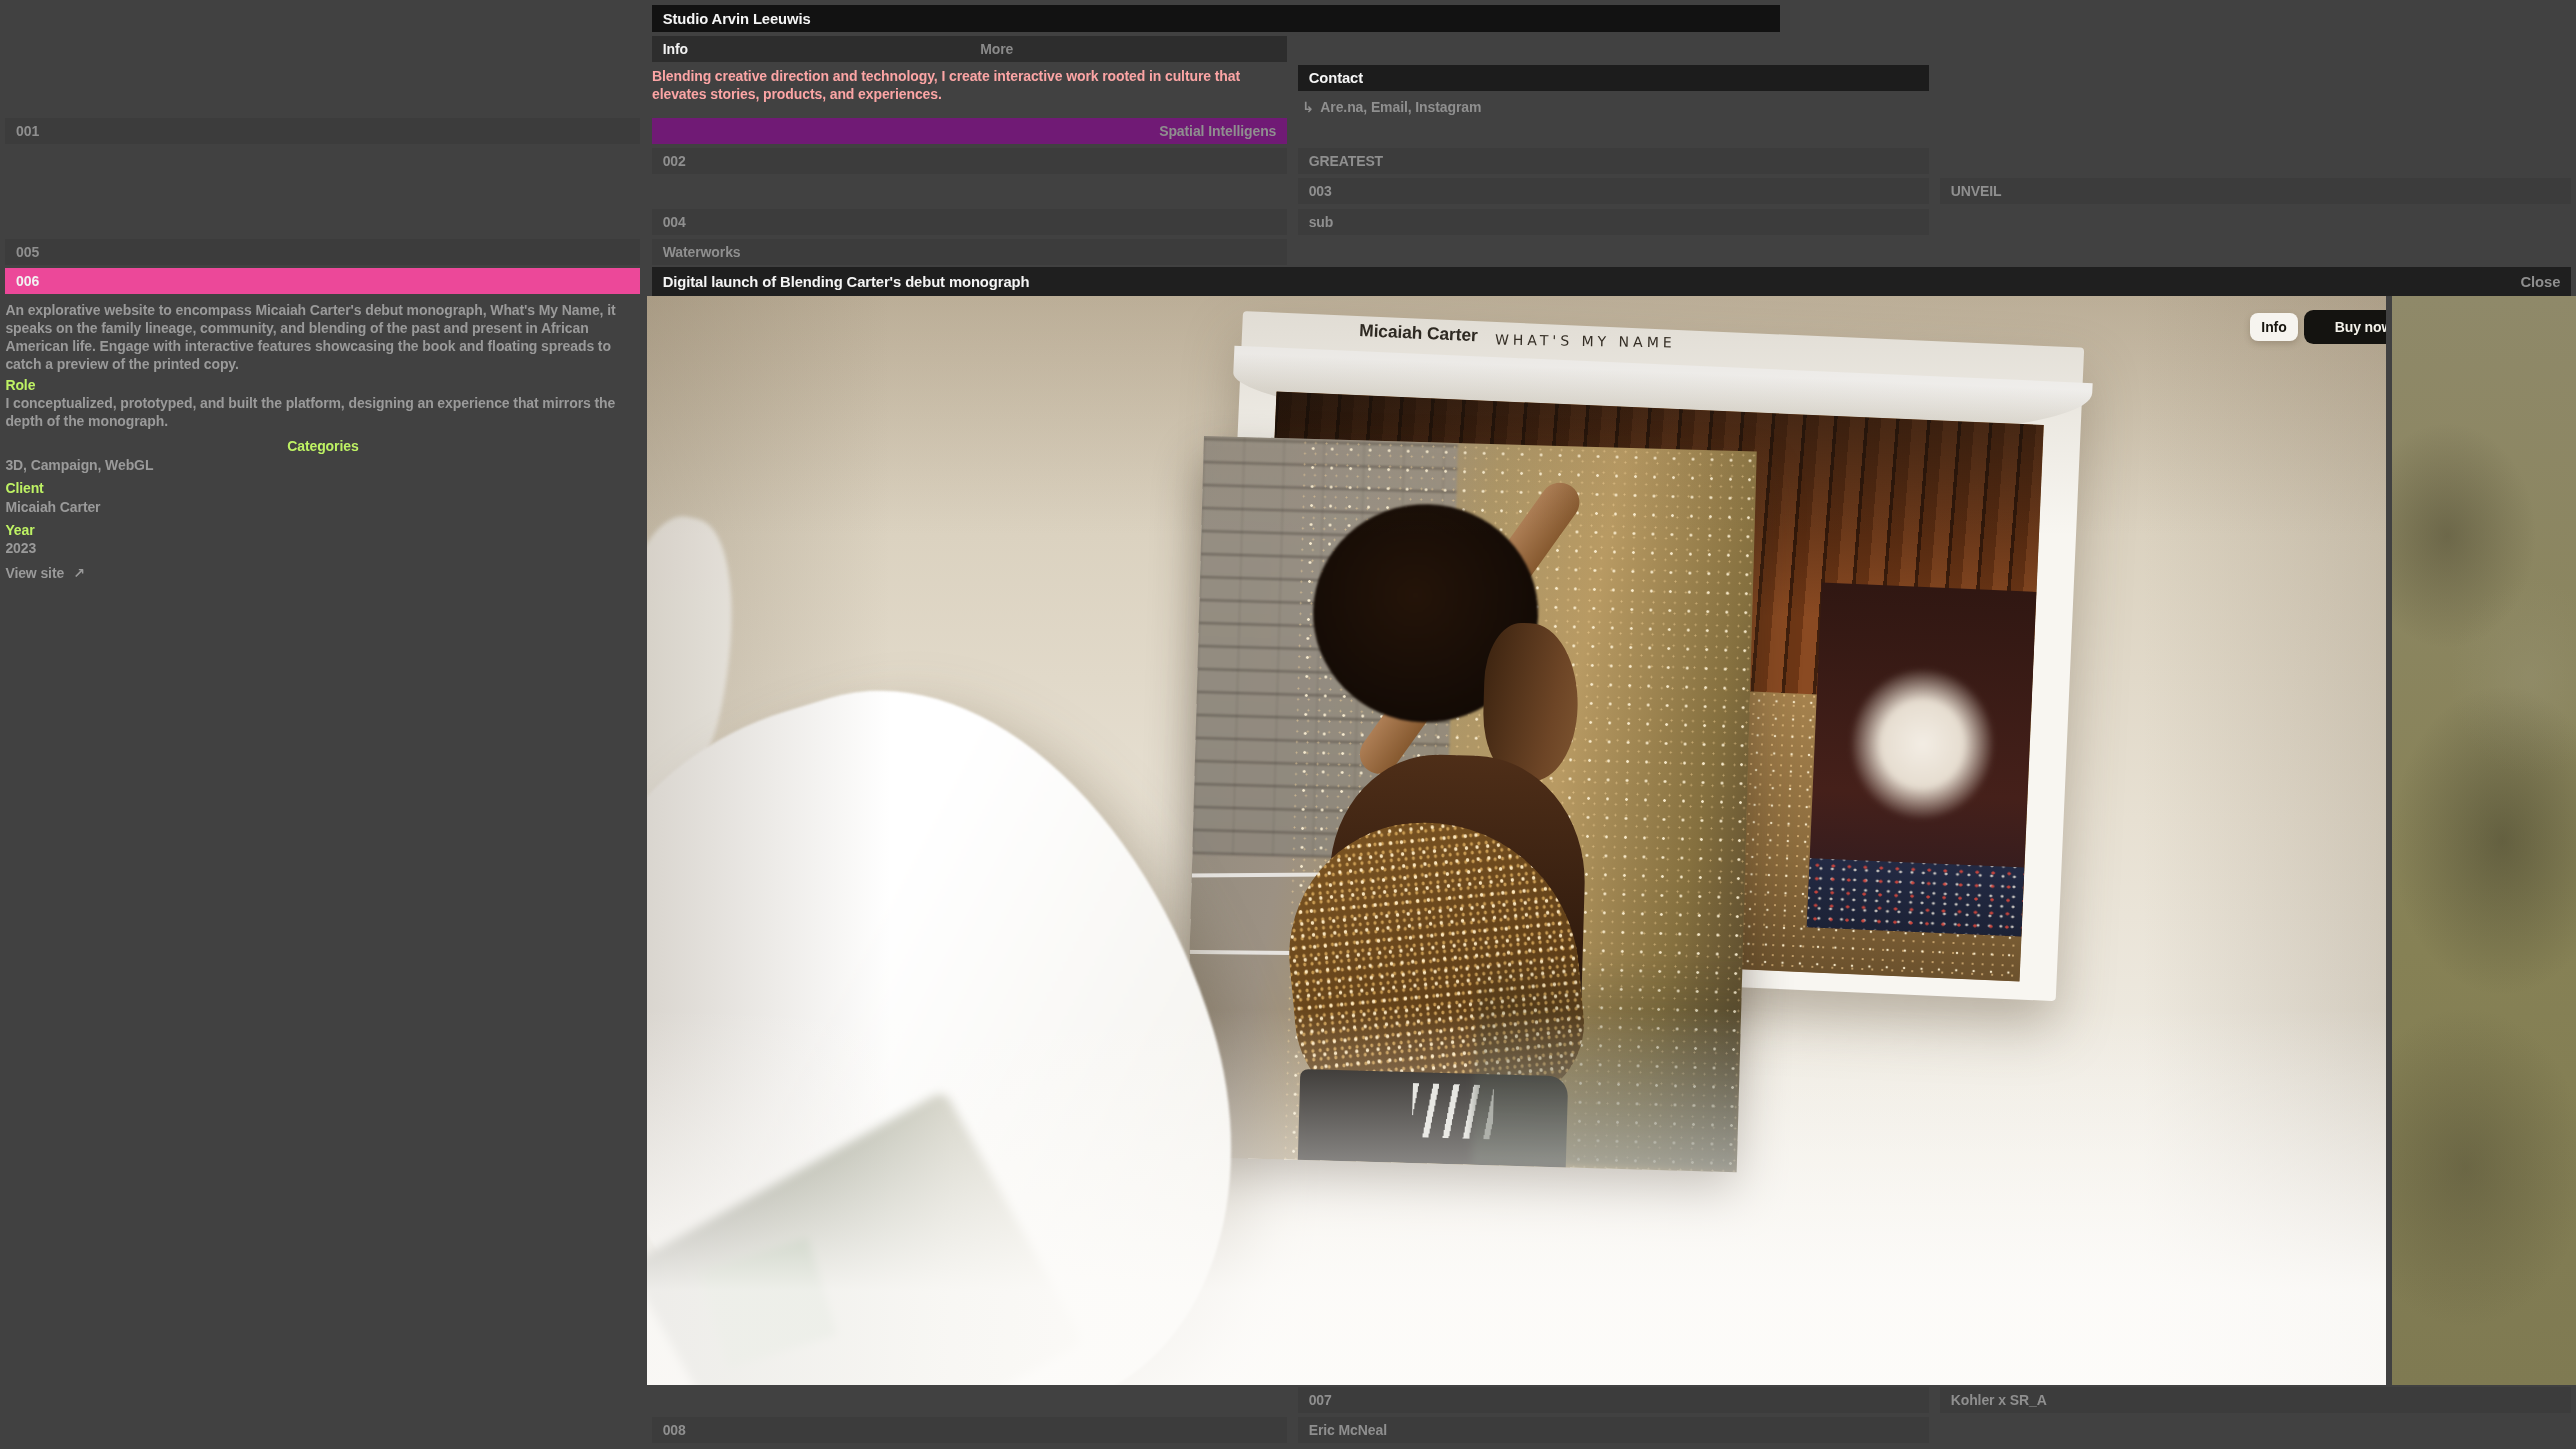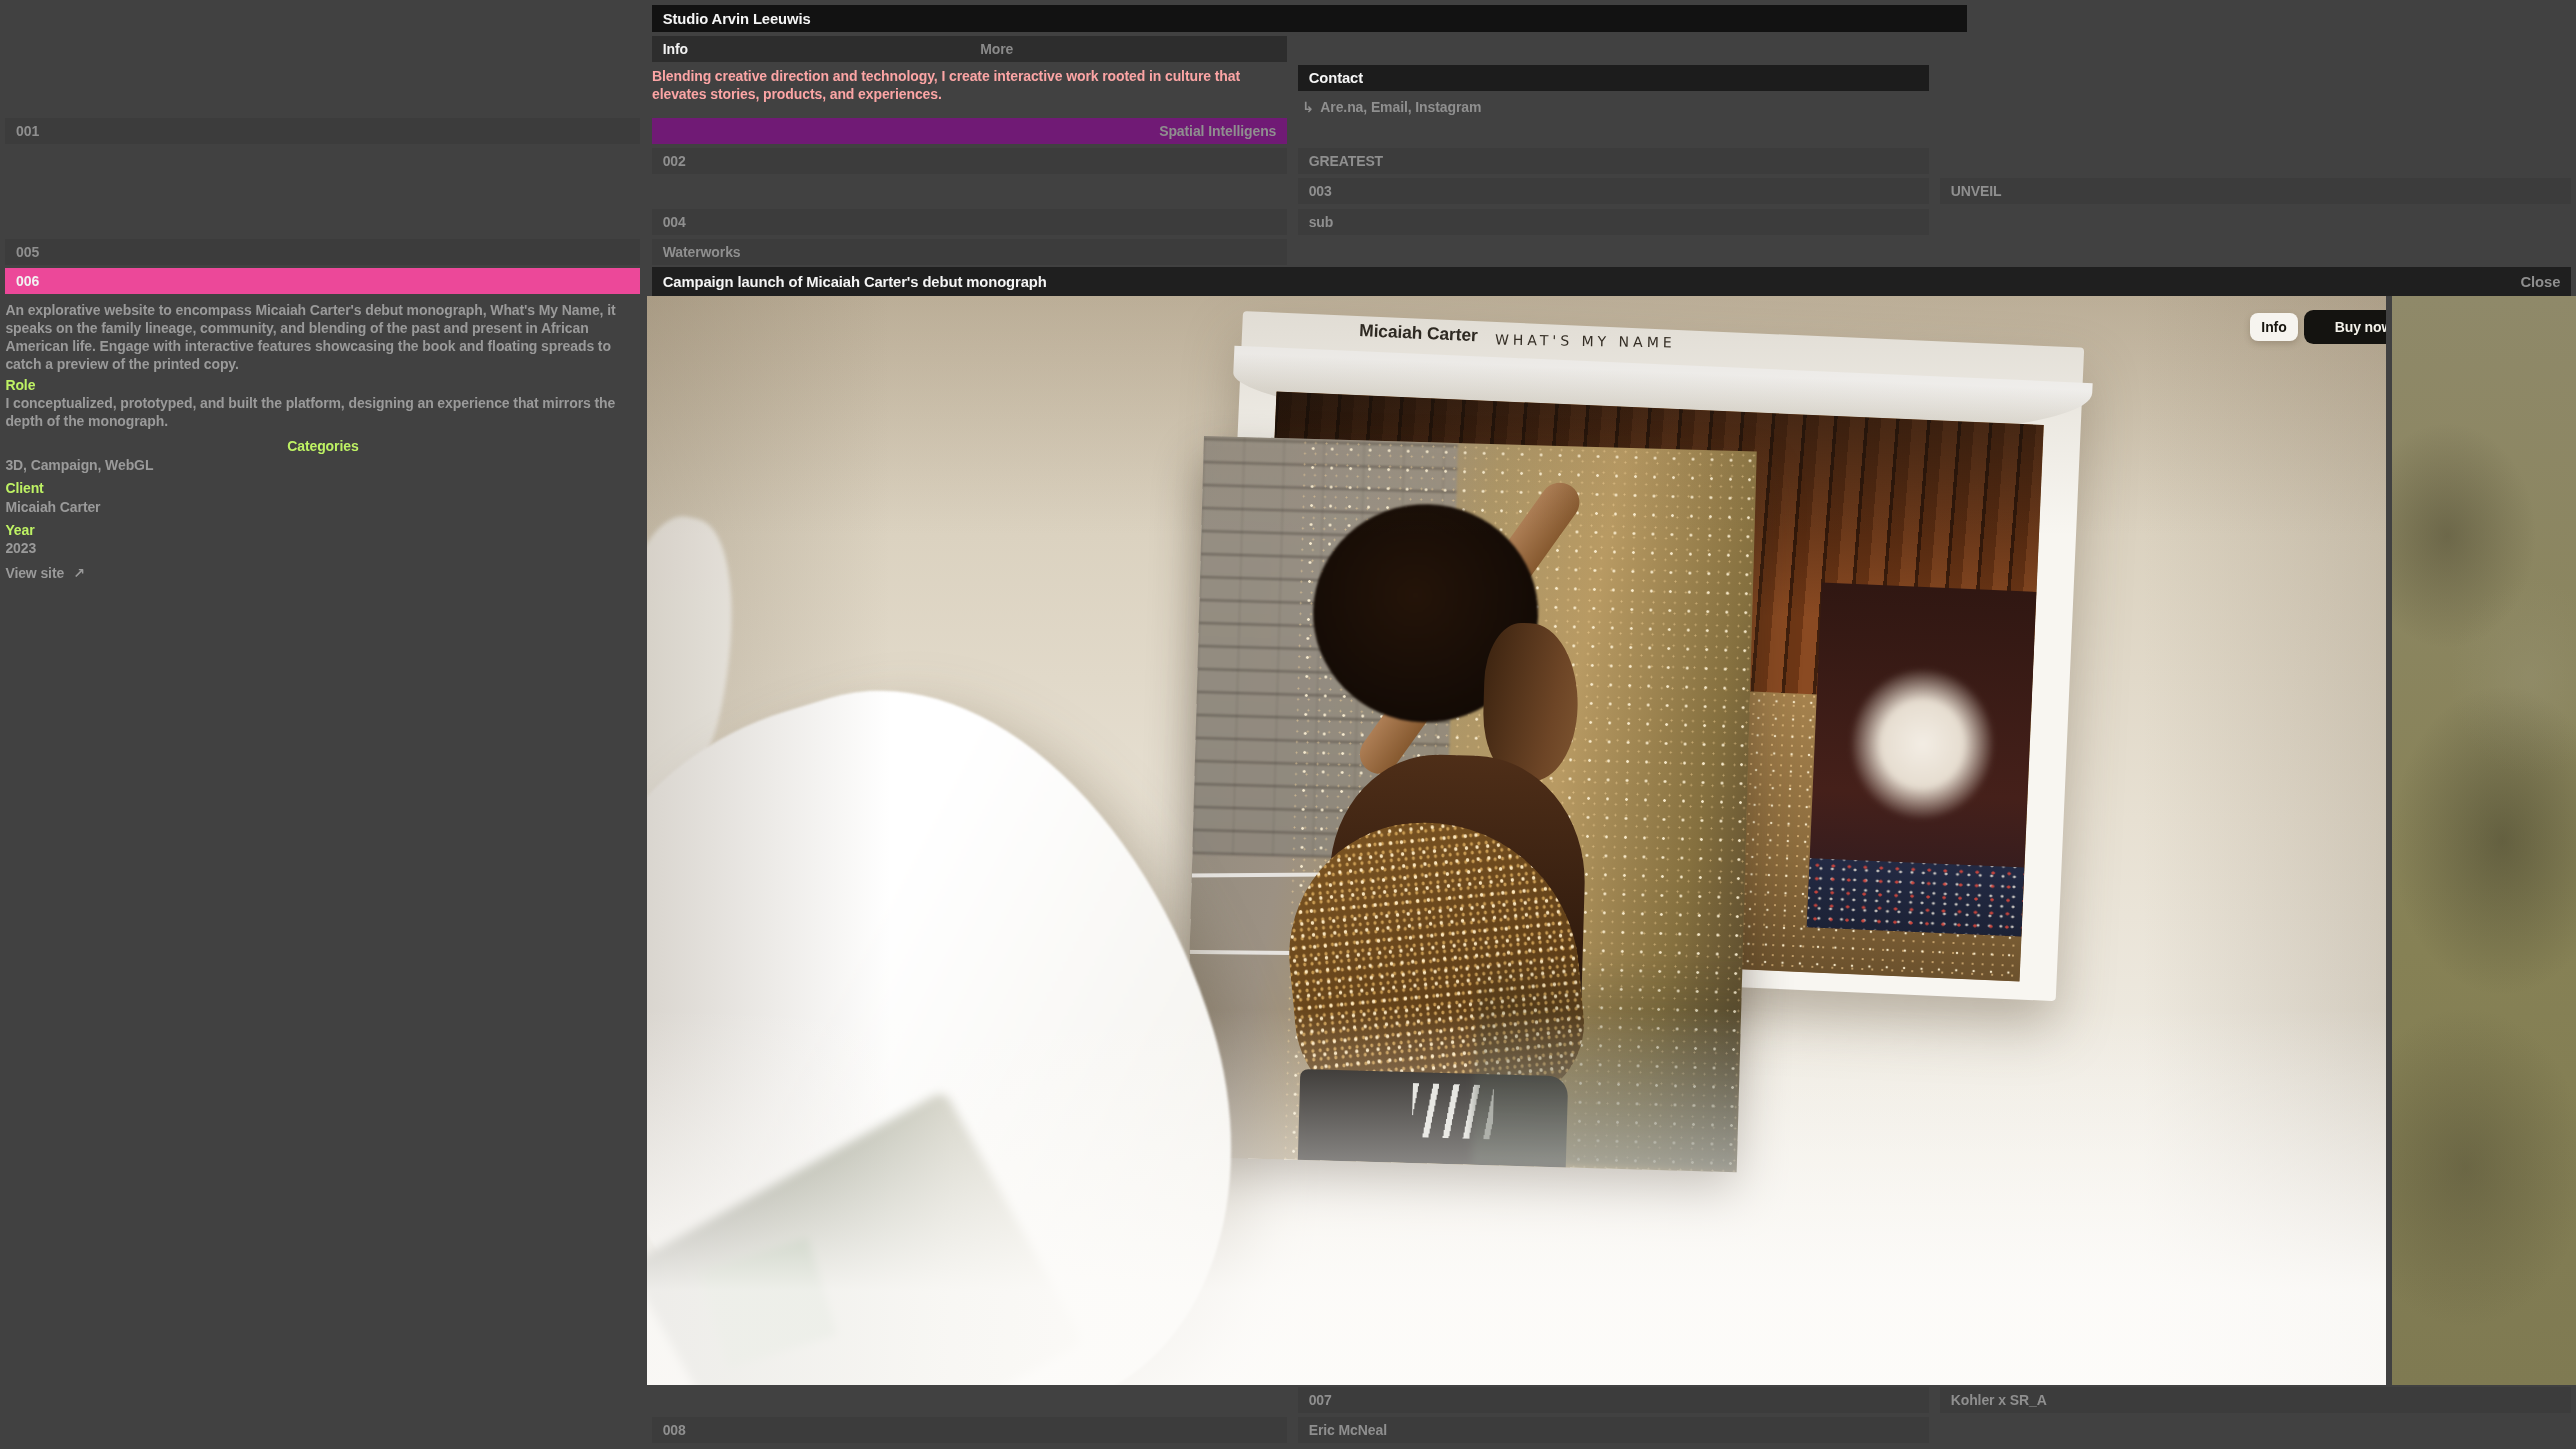--- a/index.html
+++ b/index.html
@@ -139,21 +139,21 @@
   #olive{position:absolute;left:1745px;top:0;width:184px;height:1089px;
     background:radial-gradient(127px 161px at 30% 22%,rgba(58,54,34,.38),rgba(58,54,34,0) 70%),
                radial-gradient(154px 215px at 60% 50%,rgba(50,48,30,.42),rgba(50,48,30,0) 72%),
                radial-gradient(114px 141px at 75% 35%,rgba(150,145,112,.5),rgba(150,145,112,0) 70%),
                radial-gradient(174px 228px at 40% 80%,rgba(72,68,46,.4),rgba(72,68,46,0) 70%),
                linear-gradient(180deg,#8f8969,#868155 60%,#7f7a52);}
 </style>
 </head>
 <body>
 
-<div class="blackbar" style="left:652px;top:5.4px;width:1315px;">
+<div class="blackbar" style="left:652px;top:5.4px;width:1128px;">
   <span>Studio Arvin Leeuwis</span>
 </div>
 
 <div id="tabbar" class="abs">
   <span class="tab" id="tab-info">Info</span>
   <span class="tab" id="tab-more">More</span>
 </div>
 
 <div class="abs" style="left:652px;top:67px;width:624px;font-size:14px;line-height:18px;color:#fca5a5;">Blending creative direction and technology, I create interactive work rooted in culture that elevates stories, products, and experiences.</div>
 
@@ -198,21 +198,21 @@
 </div>
 <div class="bar" style="left:652px;top:239px;width:635px;">
   <span>Waterworks</span>
 </div>
 
 <div class="bar active" style="left:5.4px;top:268px;width:635px;background:#ec4899;">
   <span>006</span>
 </div>
 
 <div id="detail-titlebar" class="abs">
-  <span>Campaign launch of Micaiah Carter's debut monograph</span>
+  <span>Digital launch of Blending Carter's debut monograph</span>
   <span id="close-btn">Close</span>
 </div>
 
 <div class="paneltext" style="top:301px;">An explorative website to encompass Micaiah Carter's debut monograph, What's My Name, it speaks on the family lineage, community, and blending of the past and present in African American life. Engage with interactive features showcasing the book and floating spreads to catch a preview of the printed copy.</div>
 <div class="paneltext label" style="top:376px;">Role</div>
 <div class="paneltext" style="top:394px;">I conceptualized, prototyped, and built the platform, designing an experience that mirrors the depth of the monograph.</div>
 <div class="paneltext label" style="top:437px;text-align:center;">Categories</div>
 <div class="paneltext" style="top:456px;">3D, Campaign, WebGL</div>
 <div class="paneltext label" style="top:479px;">Client</div>
 <div class="paneltext" style="top:498px;">Micaiah Carter</div>

